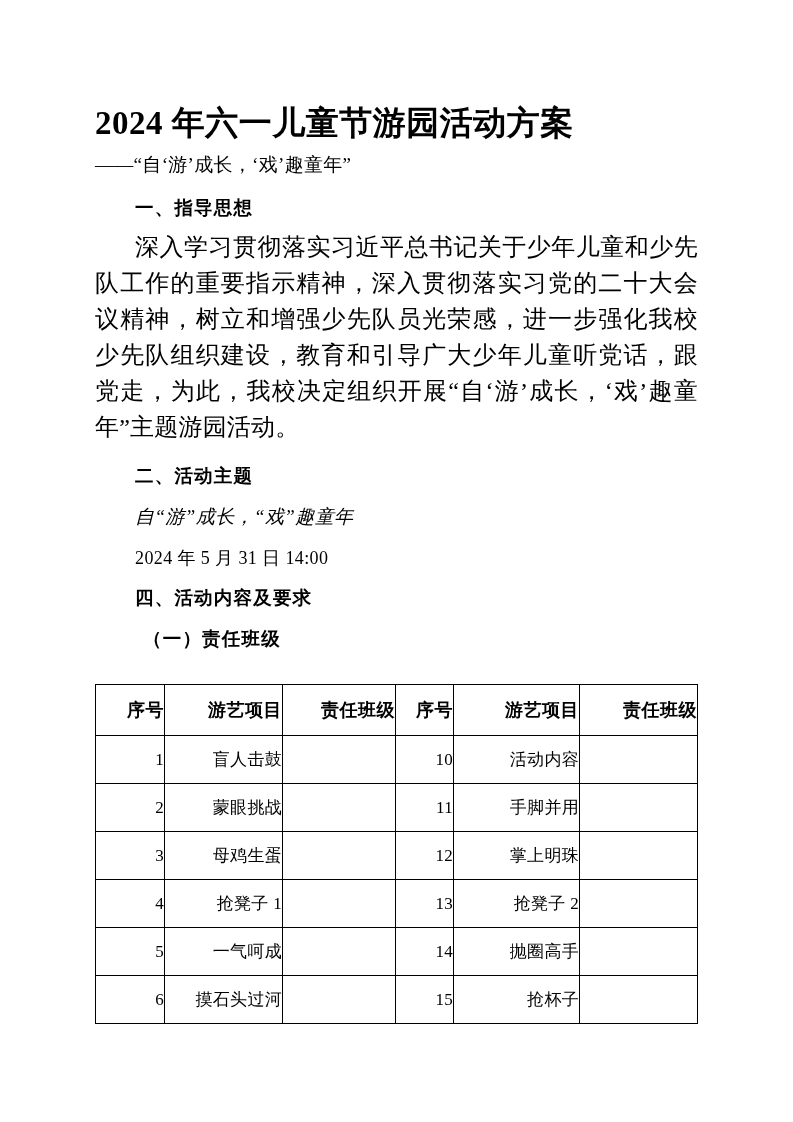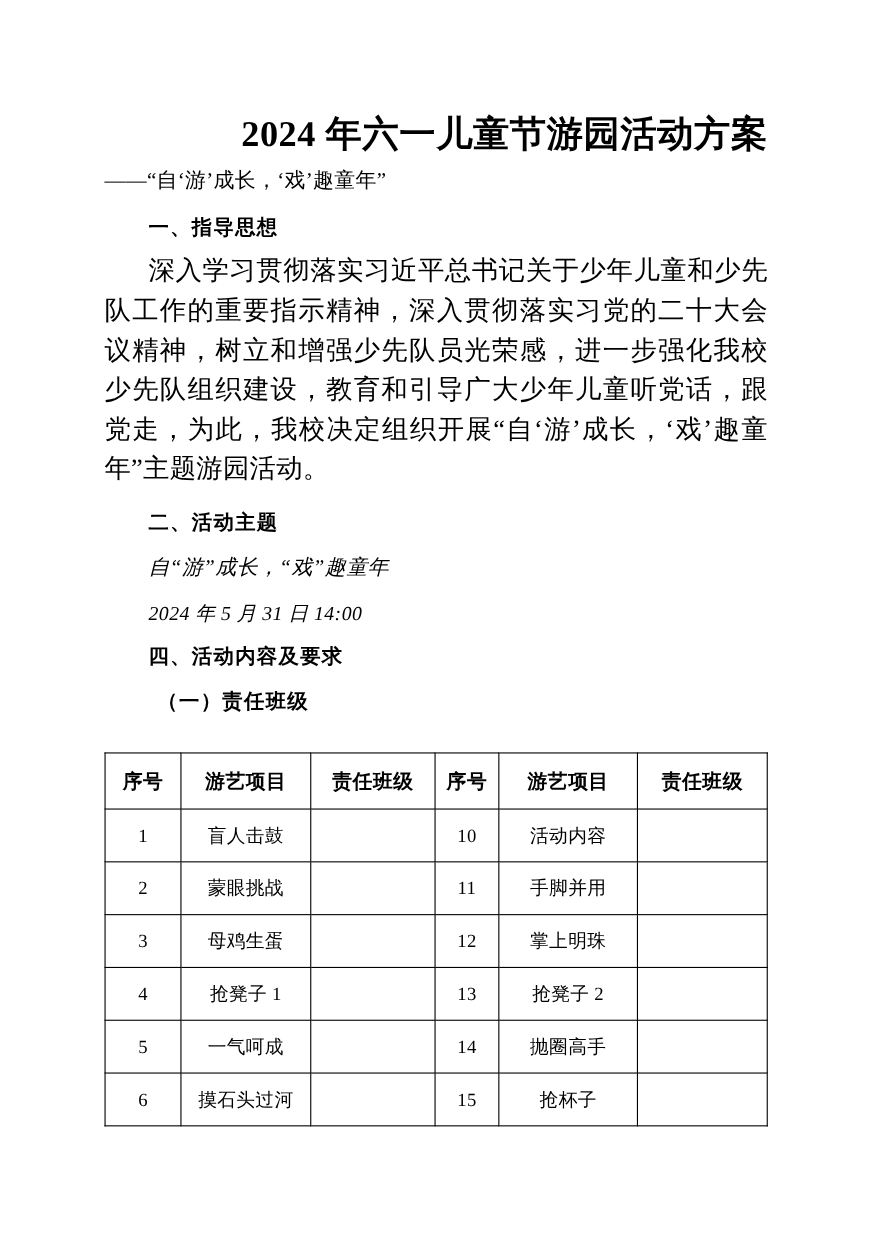--- a/index.html
+++ b/index.html
@@ -24,21 +24,21 @@
   }
   .content {
     position: absolute;
     left: 95px;
     top: 0;
     width: 603px;
   }
 
   
   .doc-title {
-    text-align: right;
+    text-align: left;
     font-size: 33px;
     font-weight: bold;
     letter-spacing: 0.5px;
     line-height: 1.2;
     margin: 0;
     padding-top: 104px;
     white-space: nowrap;
   }
   .doc-subtitle {
     text-align: left;
@@ -90,37 +90,36 @@
     letter-spacing: 0.4px;
     font-style: italic;
   }
   .date-line {
     font-size: 18px;
     line-height: 1;
     margin: 0;
     padding-top: 23px;
     padding-left: 40px;
     letter-spacing: 0.4px;
-    font-style: italic;
   }
 
   
   .table-wrap {
     padding-top: 36px;
   }
   table.game-table {
     border-collapse: collapse;
     width: 596px;
     table-layout: fixed;
     margin: 0;
   }
   table.game-table th,
   table.game-table td {
     border: 1px solid #000000;
-    text-align: center;
+    text-align: right;
     vertical-align: middle;
     padding: 0;
   }
   table.game-table th {
     height: 50px;
     font-size: 18px;
     font-weight: bold;
     letter-spacing: 0.5px;
   }
   table.game-table td {

